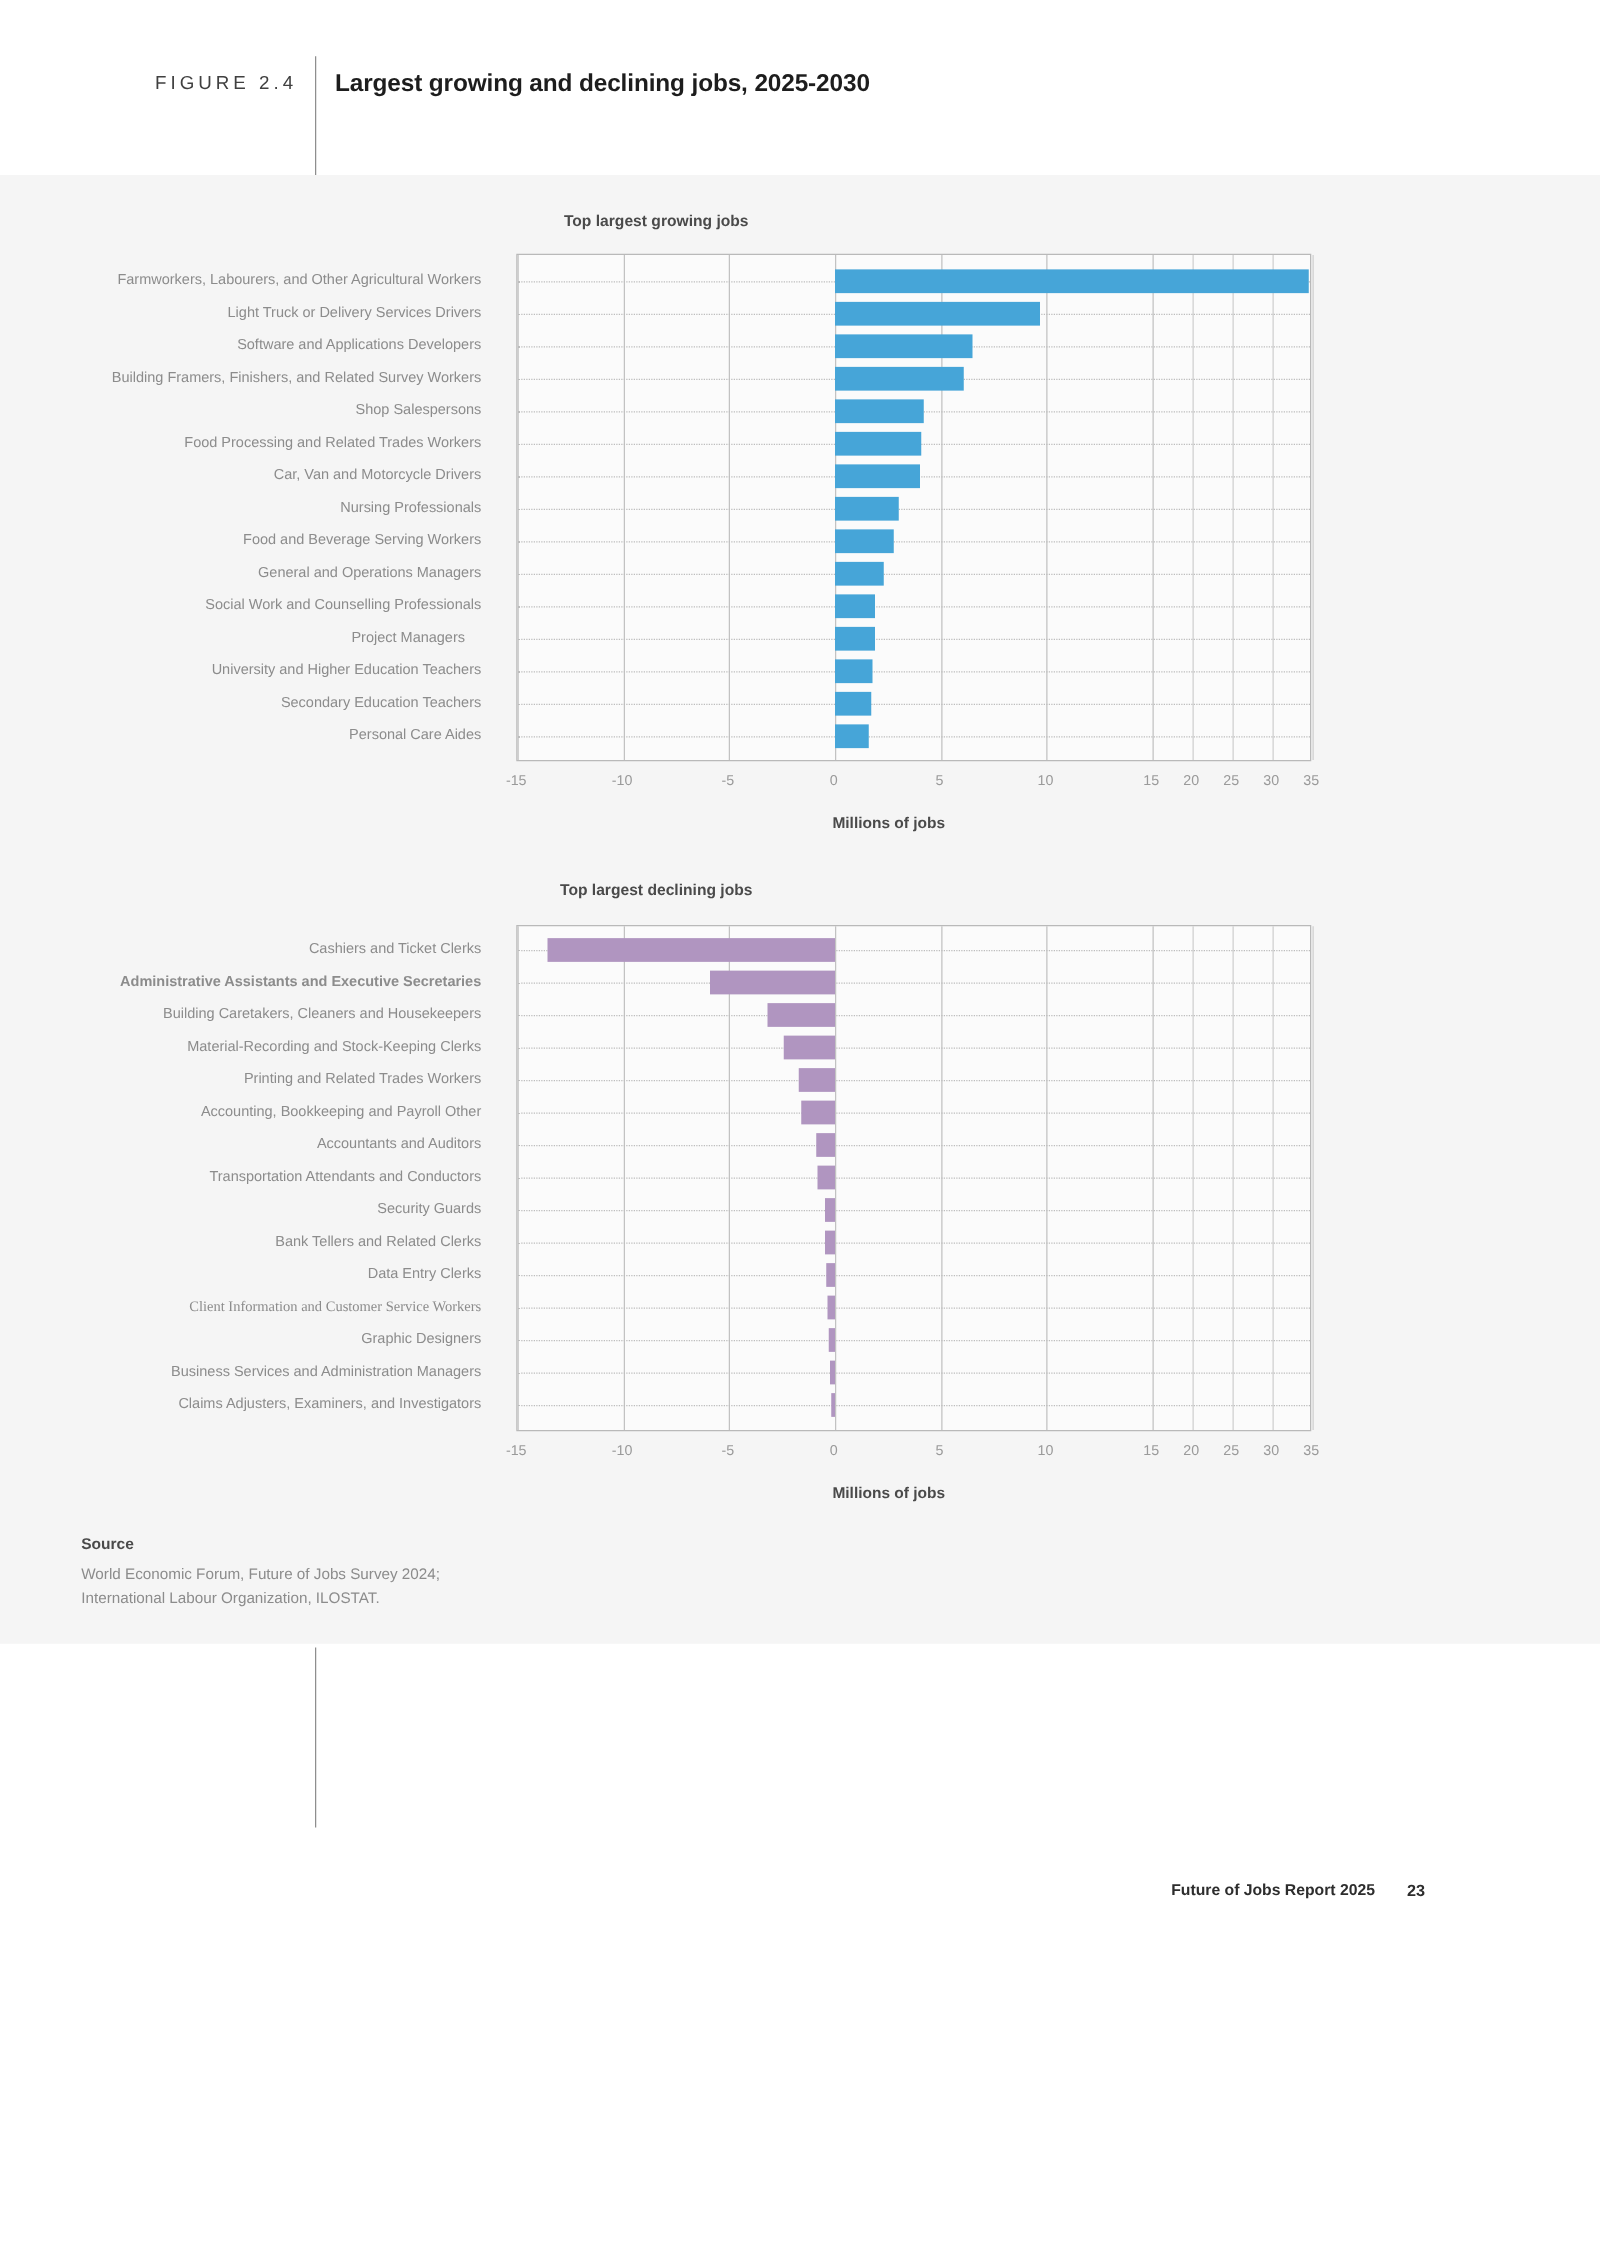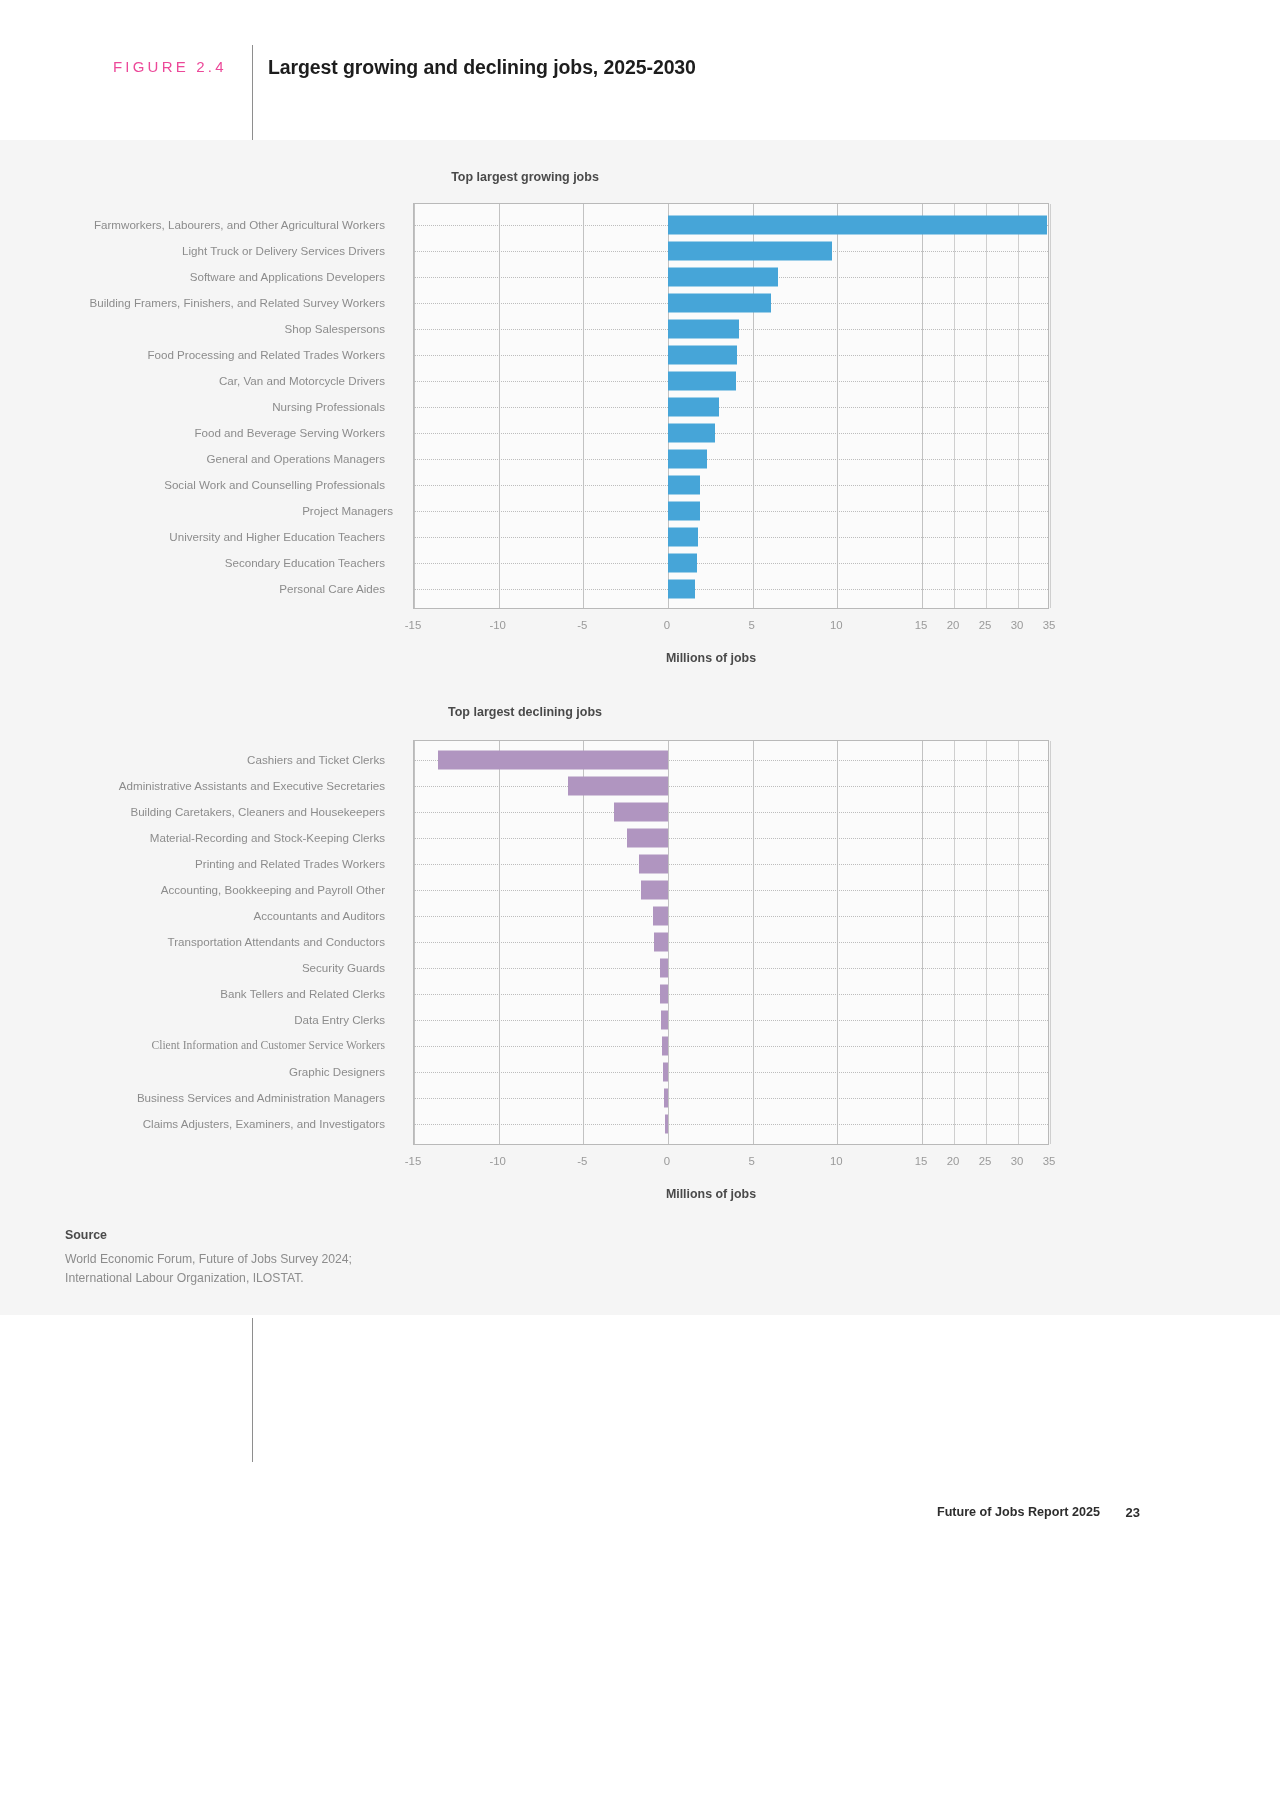--- a/index.html
+++ b/index.html
@@ -10,22 +10,22 @@
     color:#3b3b3b;
     position:relative;
     overflow:hidden;
   }
   
   .header{
     position:absolute;left:0;top:0;width:1280px;height:161px;
     background:#ffffff;
   }
   .fig-num{
-    position:absolute;left:113px;top:58px;
-    font-size:15px;letter-spacing:3.2px;color:#ec4899;
+    position:absolute;left:124px;top:58px;
+    font-size:15px;letter-spacing:3.2px;color:#404040;
     font-weight:400;
     text-align:center;
   }
   .hdr-rule{
     position:absolute;left:252px;top:45px;width:1px;height:95px;
     background:#8e8e8e;
   }
   .hdr-title{
     position:absolute;left:268px;top:56px;
     font-size:19.5px;font-weight:700;color:#1d1d1d;letter-spacing:-0.1px;
@@ -160,21 +160,21 @@
       <div class="row-label" style="top: 250px; right: 895px;">Light Truck or Delivery Services Drivers</div>
       <div class="row-label" style="top: 276px; right: 895px;">Software and Applications Developers</div>
       <div class="row-label" style="top: 302px; right: 895px;">Building Framers, Finishers, and Related Survey Workers</div>
       <div class="row-label" style="top: 328px; right: 895px;">Shop Salespersons</div>
       <div class="row-label" style="top: 354px; right: 895px;">Food Processing and Related Trades Workers</div>
       <div class="row-label" style="top: 380px; right: 895px;">Car, Van and Motorcycle Drivers</div>
       <div class="row-label" style="top: 406px; right: 895px;">Nursing Professionals</div>
       <div class="row-label" style="top: 432px; right: 895px;">Food and Beverage Serving Workers</div>
       <div class="row-label" style="top: 458px; right: 895px;">General and Operations Managers</div>
       <div class="row-label" style="top: 484px; right: 895px;">Social Work and Counselling Professionals</div>
-      <div class="row-label" style="top: 510px; right: 887px;">Project Managers</div>
+      <div class="row-label" style="top: 510px; right: 908px;">Project Managers</div>
       <div class="row-label" style="top: 536px; right: 895px;">University and Higher Education Teachers</div>
       <div class="row-label" style="top: 562px; right: 895px;">Secondary Education Teachers</div>
       <div class="row-label" style="top: 588px; right: 895px;">Personal Care Aides</div>
       <div class="tick" style="left: 413px; top: 619px;">-15</div>
       <div class="tick" style="left: 497.667px; top: 619px;">-10</div>
       <div class="tick" style="left: 582.333px; top: 619px;">-5</div>
       <div class="tick" style="left: 667px; top: 619px;">0</div>
       <div class="tick" style="left: 751.667px; top: 619px;">5</div>
       <div class="tick" style="left: 836.333px; top: 619px;">10</div>
       <div class="tick" style="left: 921px; top: 619px;">15</div>
@@ -223,21 +223,21 @@
         <div class="dotrow" style="top: 305px;"></div>
         <div class="bar decl" style="left: 248.073px; width: 5.92667px; top: 305px;"></div>
         <div class="dotrow" style="top: 331px;"></div>
         <div class="bar decl" style="left: 248.92px; width: 5.08px; top: 331px;"></div>
         <div class="dotrow" style="top: 357px;"></div>
         <div class="bar decl" style="left: 249.767px; width: 4.23333px; top: 357px;"></div>
         <div class="dotrow" style="top: 383px;"></div>
         <div class="bar decl" style="left: 250.613px; width: 3.38667px; top: 383px;"></div>
       </div>
       <div class="row-label" style="top: 759px; right: 895px;">Cashiers and Ticket Clerks</div>
-      <div class="row-label" style="top: 785px; right: 895px;">Administrative Assistants and Executive Secretaries</div>
+      <div class="row-label" style="top: 785px; right: 895px; font-weight: bold;">Administrative Assistants and Executive Secretaries</div>
       <div class="row-label" style="top: 811px; right: 895px;">Building Caretakers, Cleaners and Housekeepers</div>
       <div class="row-label" style="top: 837px; right: 895px;">Material-Recording and Stock-Keeping Clerks</div>
       <div class="row-label" style="top: 863px; right: 895px;">Printing and Related Trades Workers</div>
       <div class="row-label" style="top: 889px; right: 895px;">Accounting, Bookkeeping and Payroll Other</div>
       <div class="row-label" style="top: 915px; right: 895px;">Accountants and Auditors</div>
       <div class="row-label" style="top: 941px; right: 895px;">Transportation Attendants and Conductors</div>
       <div class="row-label" style="top: 967px; right: 895px;">Security Guards</div>
       <div class="row-label" style="top: 993px; right: 895px;">Bank Tellers and Related Clerks</div>
       <div class="row-label" style="top: 1019px; right: 895px;">Data Entry Clerks</div>
       <div class="row-label" style="top: 1045px; right: 895px; font-family: Liberation Serif, serif;">Client Information and Customer Service Workers</div>

